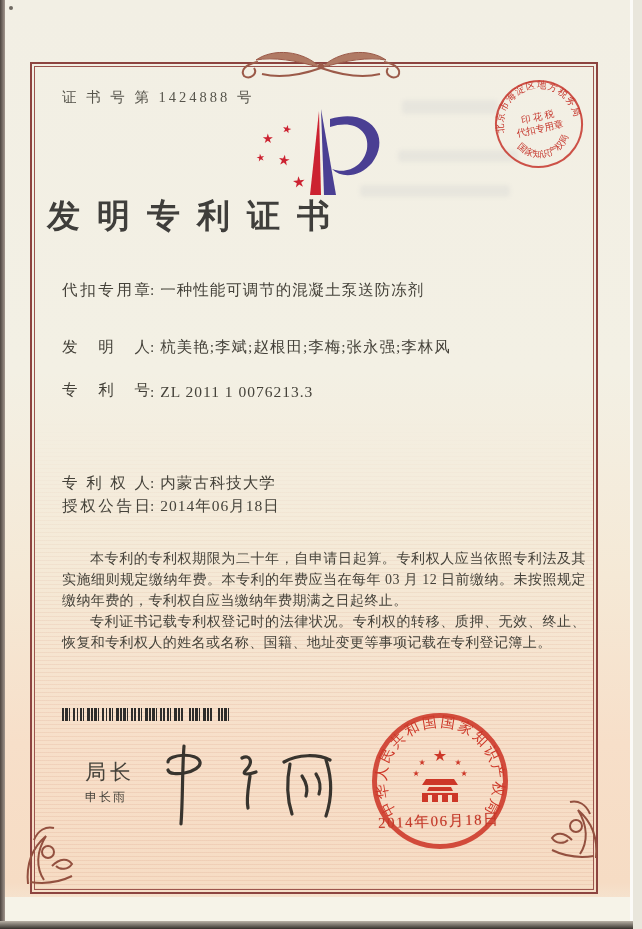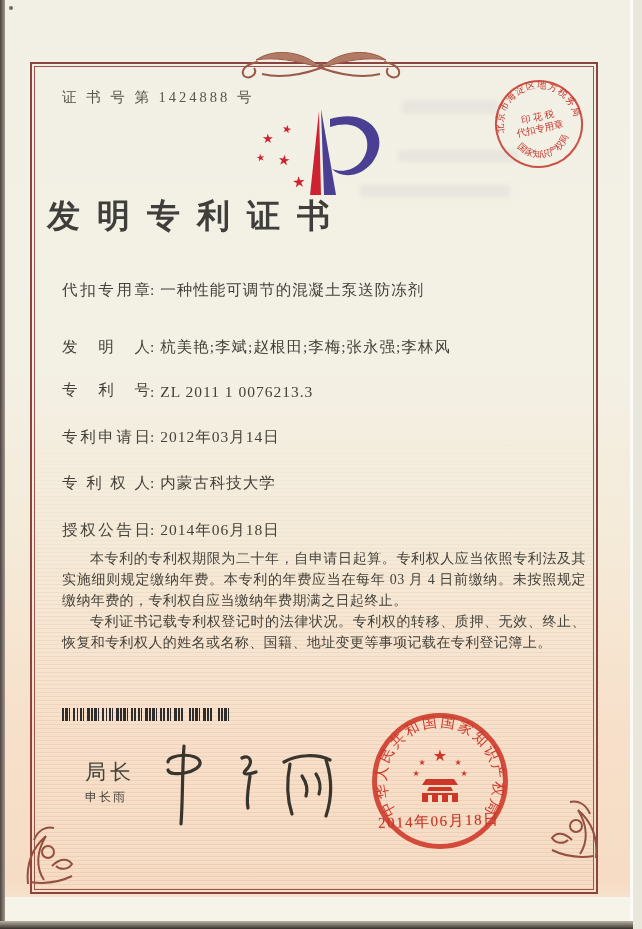--- a/index.html
+++ b/index.html
@@ -39,21 +39,21 @@
   
   .logo{position:absolute;left:248px;top:103px;width:148px;height:95px;}
 
   .title{position:absolute;left:30px;top:194px;width:564px;text-align:left;
     font-size:33px;font-weight:600;color:#3f3e3b;letter-spacing:17px;padding-left:17px;box-sizing:border-box;}
 
   
   .frow{position:absolute;left:62px;font-size:15.5px;color:#45423a;white-space:nowrap;}
   .flabel{display:inline-block;width:88px;text-align:justify;text-align-last:justify;-moz-text-align-last:justify;vertical-align:bottom;}
   .fvalue{letter-spacing:1px;margin-left:6px;text-align:center;}
-  .r1{top:280px;} .r2{top:337px;} .r3{top:380px;} .r4{top:427px;} .r5{top:473px;} .r6{top:520px;}
+  .r1{top:280px;} .r2{top:337px;} .r3{top:380px;} .r4{top:427px;} .r5{top:473px;} .r6{top:496px;}
 
   .body-text{position:absolute;left:62px;top:548px;width:524px;font-size:14px;line-height:21px;
     color:#45423a;text-align:justify;letter-spacing:.4px;}
   .body-text p{margin:0;text-indent:2em;}
 
   .barcode{position:absolute;left:62px;top:708px;width:168px;height:13px;
     background:repeating-linear-gradient(90deg,#2e2d2b 0 1.5px,transparent 1.5px 3px,#2e2d2b 3px 5.5px,transparent 5.5px 6.5px,#2e2d2b 6.5px 7.5px,transparent 7.5px 10.5px,#2e2d2b 10.5px 13px,transparent 13px 14.5px);}
 
   .officer-title{position:absolute;left:85px;top:758px;font-size:21px;letter-spacing:4px;color:#45423a;}
   .officer-name{position:absolute;left:85px;top:789px;font-size:12px;letter-spacing:2px;color:#45423a;}
@@ -152,32 +152,29 @@
 
   <div class="frow r1">
     <span class="flabel">代扣专用章</span><span>:</span><span class="fvalue">一种性能可调节的混凝土泵送防冻剂</span>
   </div>
   <div class="frow r2">
     <span class="flabel">发明人</span><span>:</span><span class="fvalue">杭美艳;李斌;赵根田;李梅;张永强;李林风</span>
   </div>
   <div class="frow r3">
     <span class="flabel">专利号</span><span>:</span><span class="fvalue">ZL 2011 1 0076213.3</span>
   </div>
-  <div class="frow r4">
-    <span class="flabel">专利申请日</span><span>:</span><span class="fvalue">2012年03月14日</span>
-  </div>
   <div class="frow r5">
     <span class="flabel">专利权人</span><span>:</span><span class="fvalue">内蒙古科技大学</span>
   </div>
   <div class="frow r6">
     <span class="flabel">授权公告日</span><span>:</span><span class="fvalue">2014年06月18日</span>
   </div>
 
   <div class="body-text">
-    <p>本专利的专利权期限为二十年，自申请日起算。专利权人应当依照专利法及其实施细则规定缴纳年费。本专利的年费应当在每年 03 月 4 日前缴纳。未按照规定缴纳年费的，专利权自应当缴纳年费期满之日起终止。</p>
+    <p>本专利的专利权期限为二十年，自申请日起算。专利权人应当依照专利法及其实施细则规定缴纳年费。本专利的年费应当在每年 03 月 12 日前缴纳。未按照规定缴纳年费的，专利权自应当缴纳年费期满之日起终止。</p>
     <p>专利证书记载专利权登记时的法律状况。专利权的转移、质押、无效、终止、恢复和专利权人的姓名或名称、国籍、地址变更等事项记载在专利登记簿上。</p>
   </div>
 
   <div class="barcode"></div>
 
   <div class="officer-title">局长</div>
   <div class="officer-name">申长雨</div>
   <svg class="signature" viewBox="0 0 200 100">
     <g fill="none" stroke="#38342e" stroke-width="3.2" stroke-linecap="round">
       <path d="M38,14 C36,40 37,66 35,92"></path>

